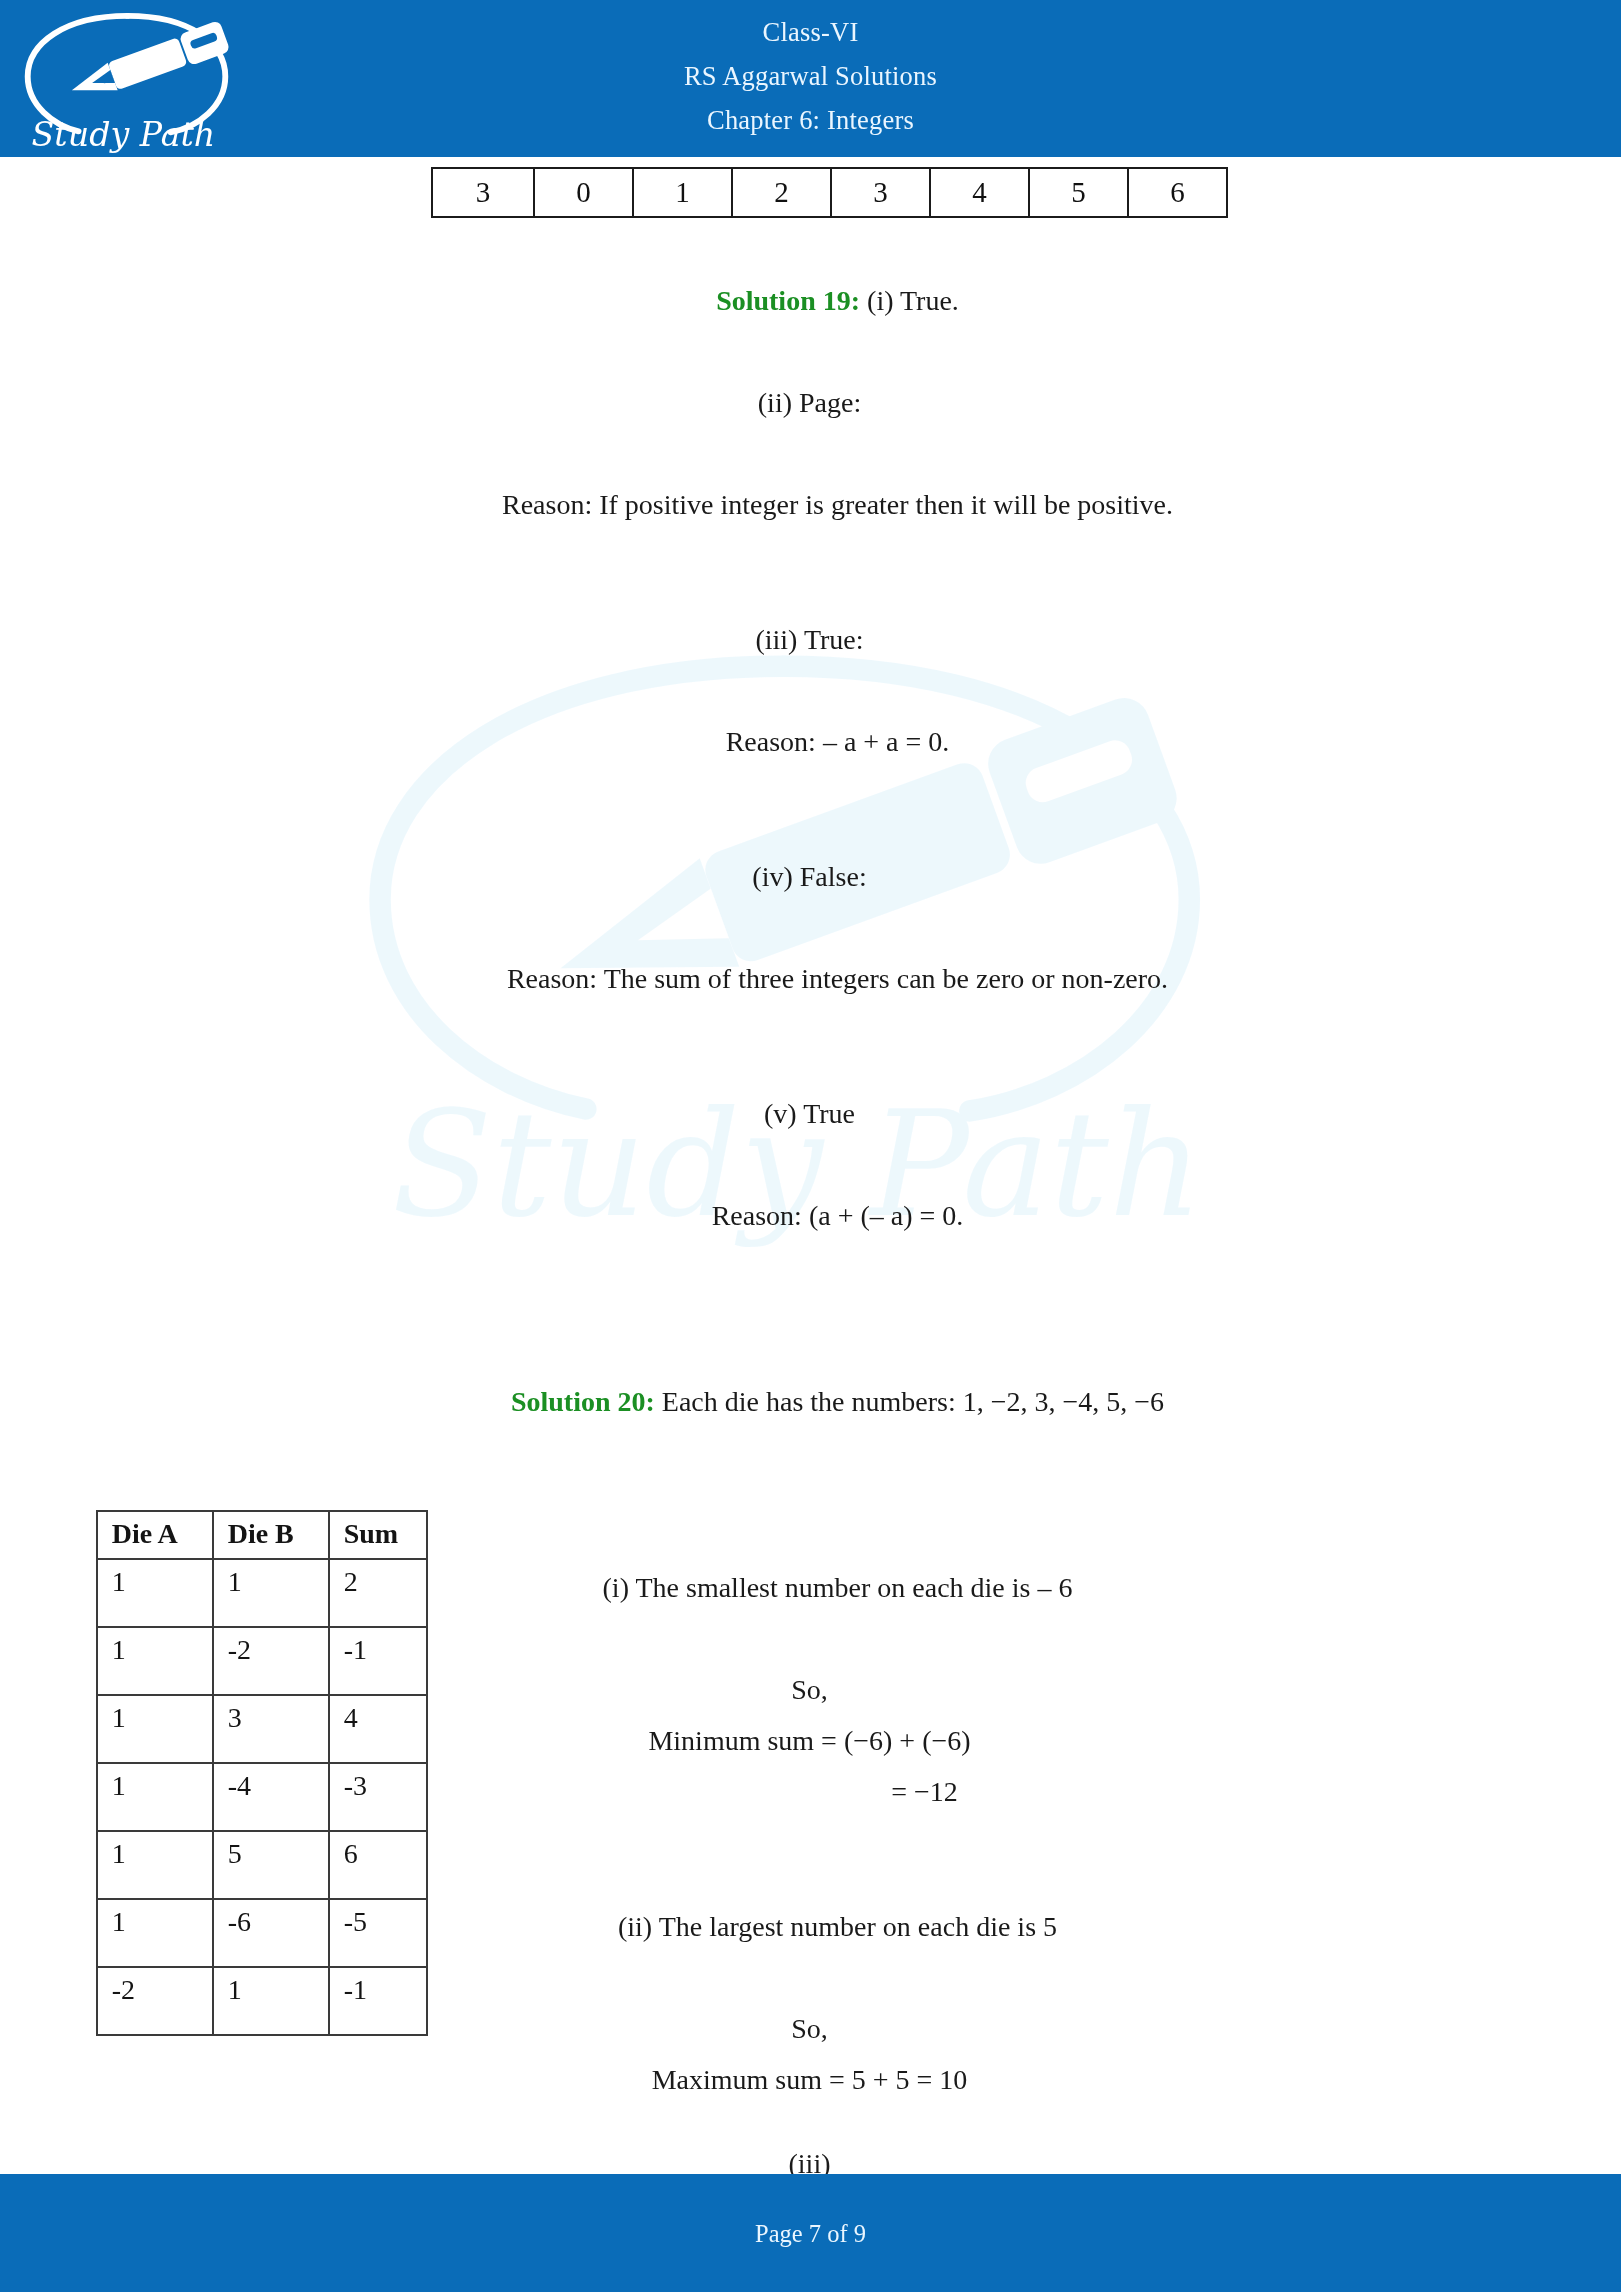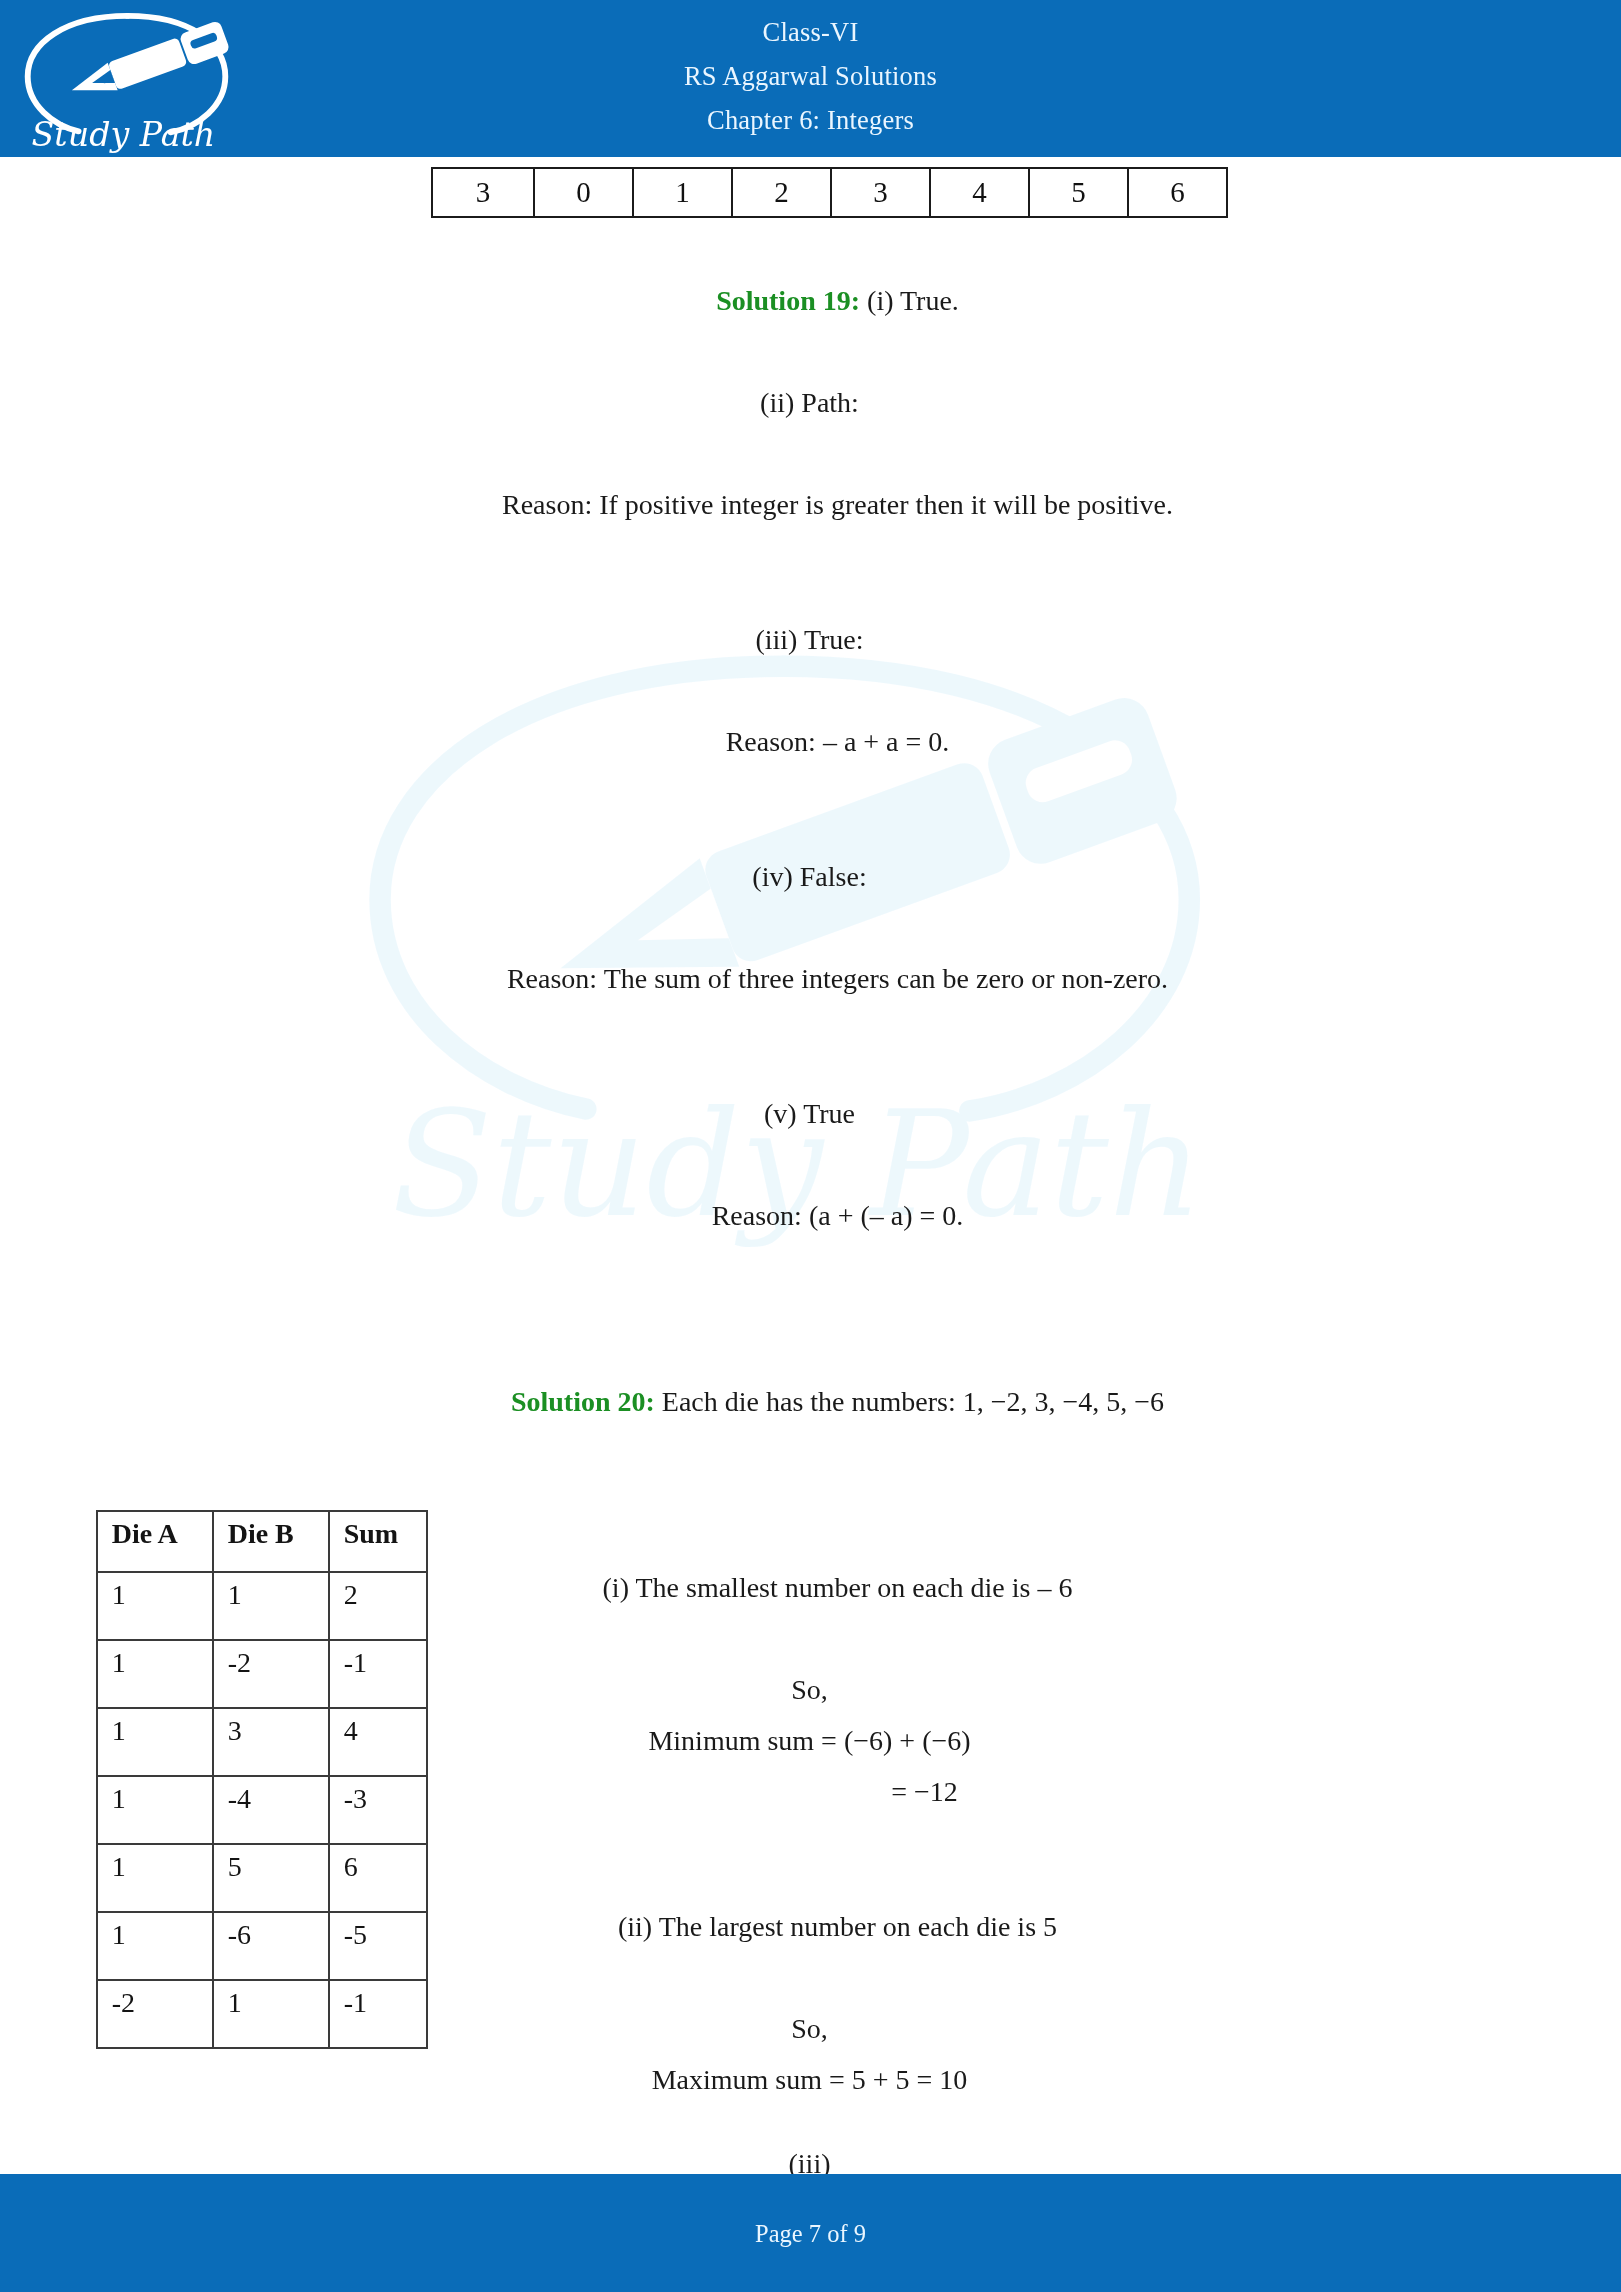--- a/index.html
+++ b/index.html
@@ -142,21 +142,21 @@
     text-align: left;
     vertical-align: top;
     padding: 5.9px 13.7px 0 13.7px;
     height: 68px;
     box-sizing: border-box;
     font-weight: normal;
     font-family: "Liberation Serif", serif;
   }
   table.dietable th {
     font-weight: bold;
-    height: 61px;
+    height: 48px;
   }
   table.dietable col.c-a { width: 116px; }
   table.dietable col.c-b { width: 116px; }
   table.dietable col.c-s { width: 98px; }
 
   
   .footer {
     position: absolute;
     left: 0;
     bottom: 0;
@@ -242,21 +242,21 @@
         </tbody>
       </table>
     </div>
 
     <div class="body-text">
 
       <div class="line">
         <span class="sol-label">Solution 19:</span><span> </span><span>(i) True.</span>
       </div>
 
-      <div class="line">(ii) Path:</div>
+      <div class="line">(ii) Page:</div>
 
       <div class="line">
         <span class="bold">Reason:</span><span> </span><span>If positive integer is greater then it will be positive.</span>
       </div>
 
       <div class="gap"></div>
 
       <div class="line">(iii) True:</div>
 
       <div class="line">

